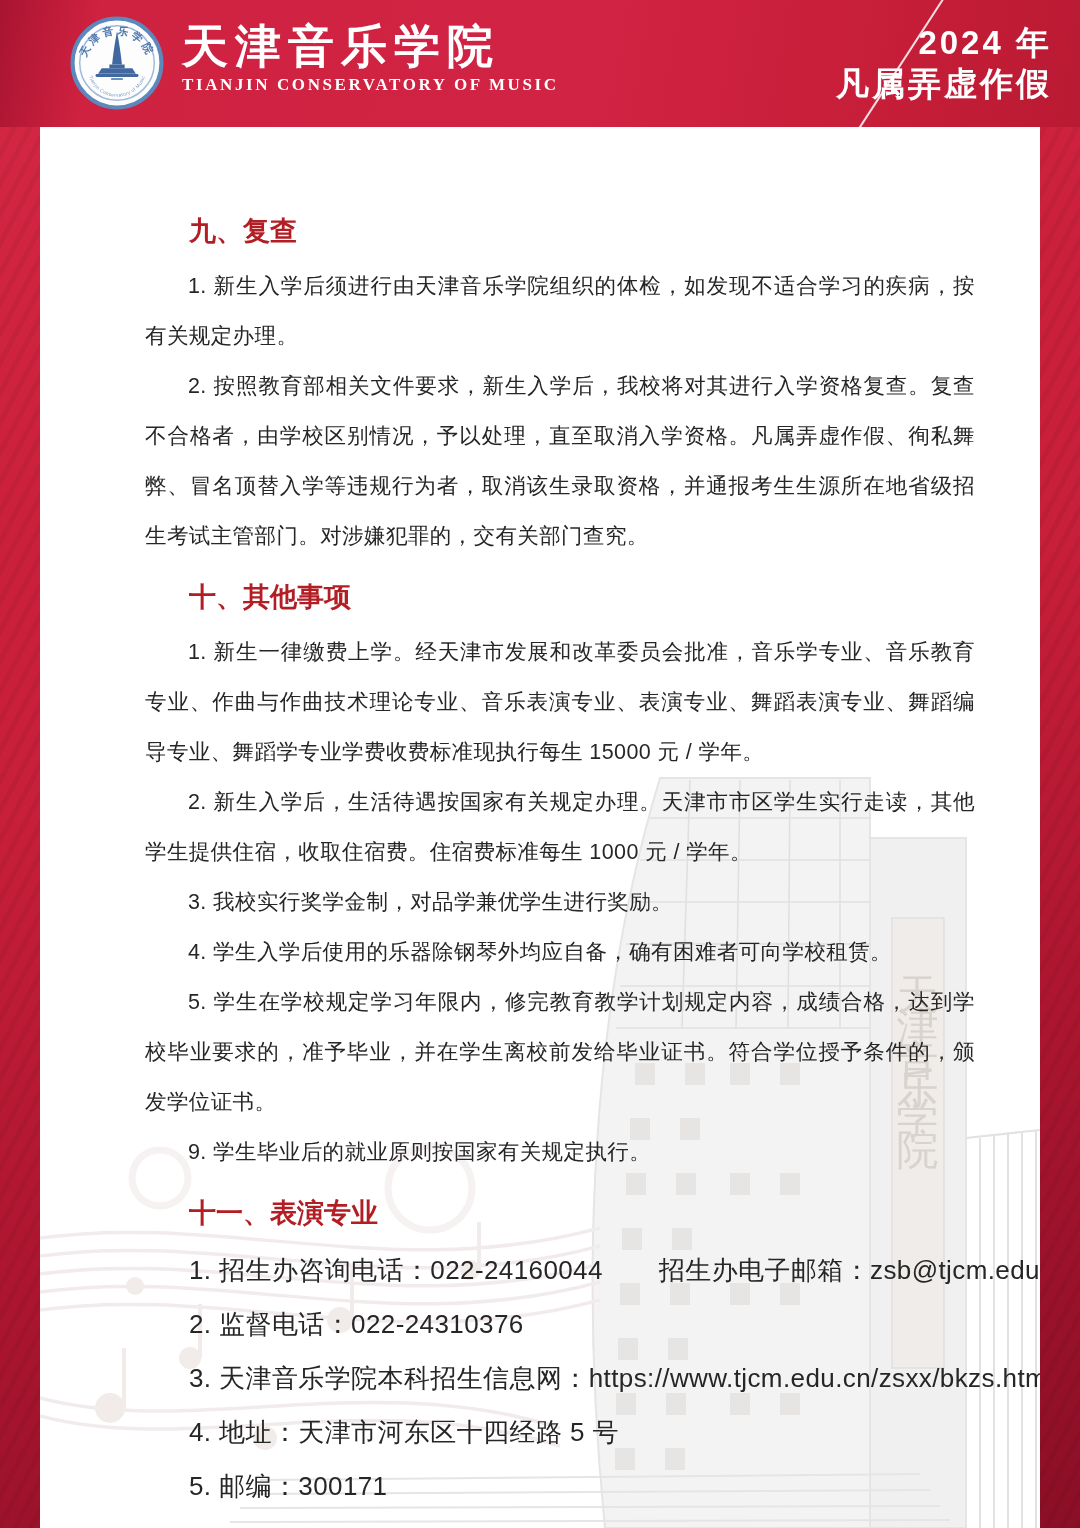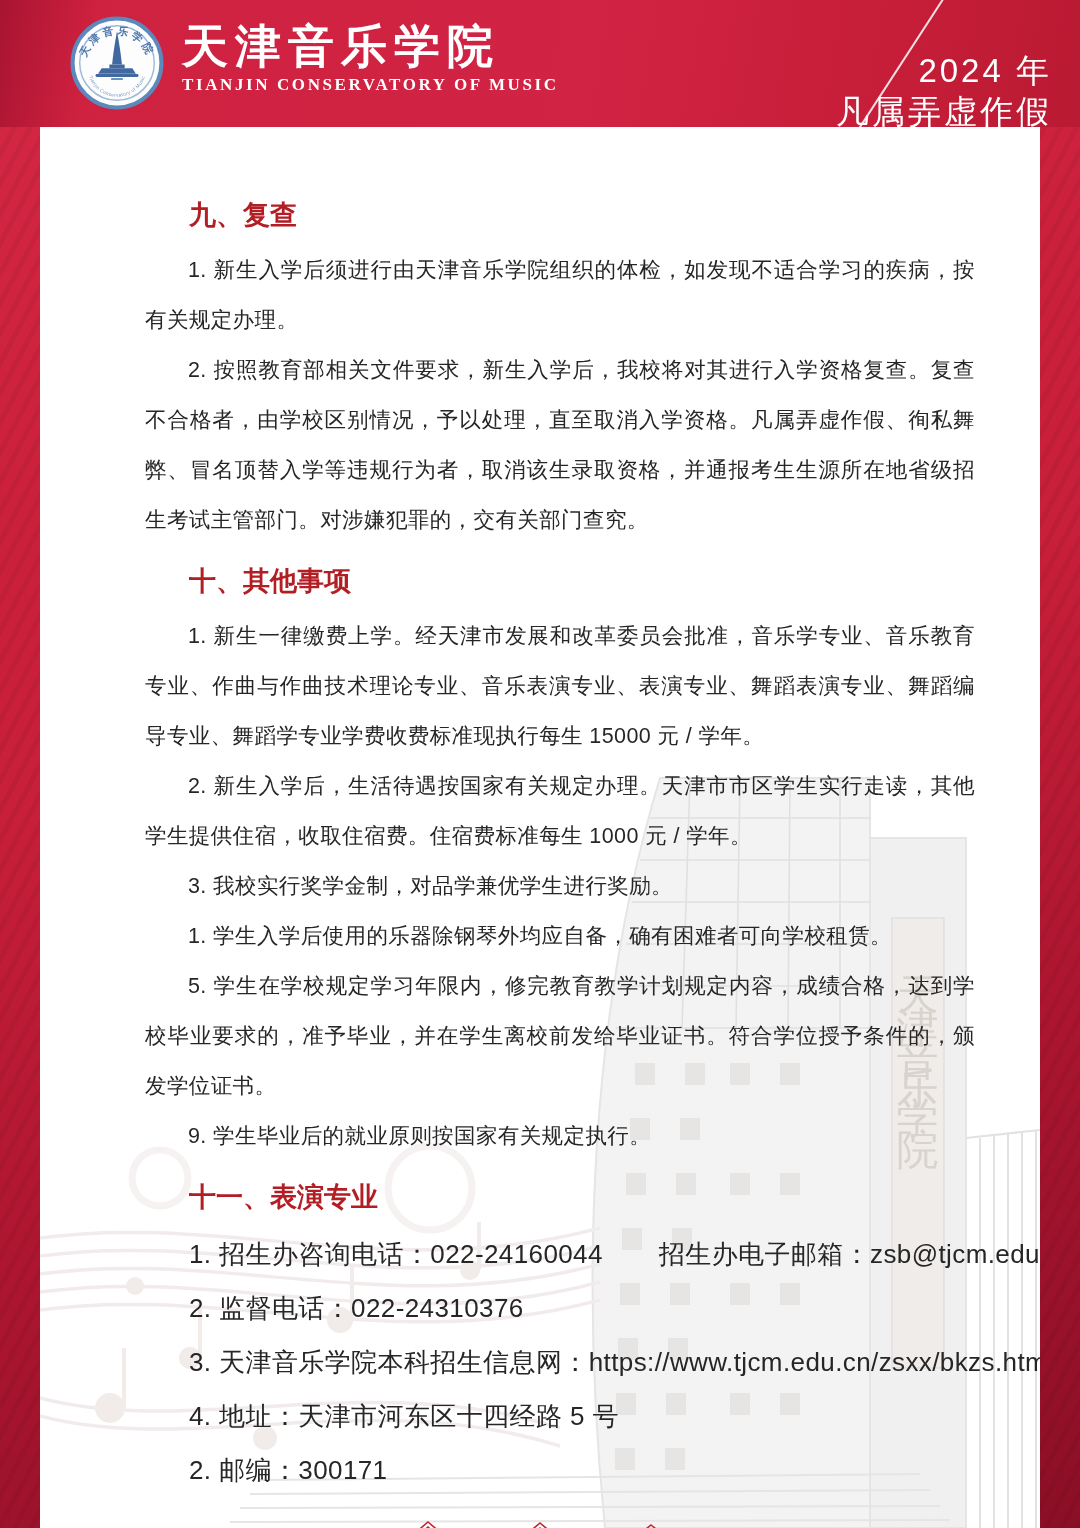--- a/index.html
+++ b/index.html
@@ -29,34 +29,34 @@
   .school-zh{
     font-family:"DejaVu Serif",serif;font-weight:700;font-size:46px;
     letter-spacing:7px;line-height:56px;white-space:nowrap;
   }
   .school-en{
     font-family:"Liberation Serif",serif;font-weight:700;font-size:17px;
     letter-spacing:2.6px;margin-top:1px;white-space:nowrap;
   }
   .year-badge{
     position:absolute;right:28px;top:22px;text-align:right;color:#ffffff;
-    font-weight:400;font-size:33px;line-height:41px;letter-spacing:3px;white-space:nowrap;margin-top:28px;
+    font-weight:700;font-size:33px;line-height:41px;letter-spacing:3px;white-space:nowrap;
   }
   
   .card{
     position:absolute;left:40px;top:127px;width:1000px;height:1401px;
     background:#ffffff;overflow:hidden;
   }
   .content{
     position:relative;z-index:2;
     padding:70px 65px 0 105px;
   }
   h2.section{
     color:#b21e24;font-size:27px;font-weight:700;
-    margin:0 0 12px 44px;line-height:36px;
+    margin:16px 0 12px 44px;line-height:36px;
   }
   h2.mt{margin-top:18px;}
   p.para{
     margin:0;color:#262626;font-size:21.5px;line-height:50px;
     text-indent:43px;text-align:justify;letter-spacing:0.4px;
   }
   .contacts p{
     margin:0 0 0 44px;color:#262626;font-size:26px;line-height:54px;
     letter-spacing:0.4px;white-space:nowrap;
   }
@@ -208,31 +208,31 @@
   <div class="content">
 
     <h2 class="section">九、复查</h2>
     <p class="para">1. 新生入学后须进行由天津音乐学院组织的体检，如发现不适合学习的疾病，按有关规定办理。</p>
     <p class="para">2. 按照教育部相关文件要求，新生入学后，我校将对其进行入学资格复查。复查不合格者，由学校区别情况，予以处理，直至取消入学资格。凡属弄虚作假、徇私舞弊、冒名顶替入学等违规行为者，取消该生录取资格，并通报考生生源所在地省级招生考试主管部门。对涉嫌犯罪的，交有关部门查究。</p>
 
     <h2 class="section mt">十、其他事项</h2>
     <p class="para">1. 新生一律缴费上学。经天津市发展和改革委员会批准，音乐学专业、音乐教育专业、作曲与作曲技术理论专业、音乐表演专业、表演专业、舞蹈表演专业、舞蹈编导专业、舞蹈学专业学费收费标准现执行每生 15000 元 / 学年。</p>
     <p class="para">2. 新生入学后，生活待遇按国家有关规定办理。天津市市区学生实行走读，其他学生提供住宿，收取住宿费。住宿费标准每生 1000 元 / 学年。</p>
     <p class="para">3. 我校实行奖学金制，对品学兼优学生进行奖励。</p>
-    <p class="para">1. 学生入学后使用的乐器除钢琴外均应自备，确有困难者可向学校租赁。</p>
+    <p class="para">4. 学生入学后使用的乐器除钢琴外均应自备，确有困难者可向学校租赁。</p>
     <p class="para">5. 学生在学校规定学习年限内，修完教育教学计划规定内容，成绩合格，达到学校毕业要求的，准予毕业，并在学生离校前发给毕业证书。符合学位授予条件的，颁发学位证书。</p>
     <p class="para">9. 学生毕业后的就业原则按国家有关规定执行。</p>
 
     <h2 class="section mt">十一、表演专业</h2>
     <div class="contacts">
       <p><span>1. 招生办咨询电话：022-24160044</span><span class="gap"></span><span>招生办电子邮箱：zsb@tjcm.edu.cn</span></p>
       <p>2. 监督电话：022-24310376</p>
       <p>3. 天津音乐学院本科招生信息网：https://www.tjcm.edu.cn/zsxx/bkzs.htm</p>
       <p>4. 地址：天津市河东区十四经路 5 号</p>
-      <p>2. 邮编：300171</p>
+      <p>5. 邮编：300171</p>
     </div>
 
     <div class="footer-block">
       <svg width="252" height="28" viewBox="0 0 252 28">
         <g stroke="#c2262d" stroke-width="1.6" fill="none">
           <path d="M14,3 L27,14 L14,25 L1,14 Z"></path>
           <path d="M14,8 L21,14 L14,20 L7,14 Z"></path>
           <line x1="27" y1="14" x2="113" y2="14"></line>
           <path d="M126,4 L138,14 L126,24 L114,14 Z"></path>
           <path d="M126,9 L132,14 L126,19 L120,14 Z"></path>

